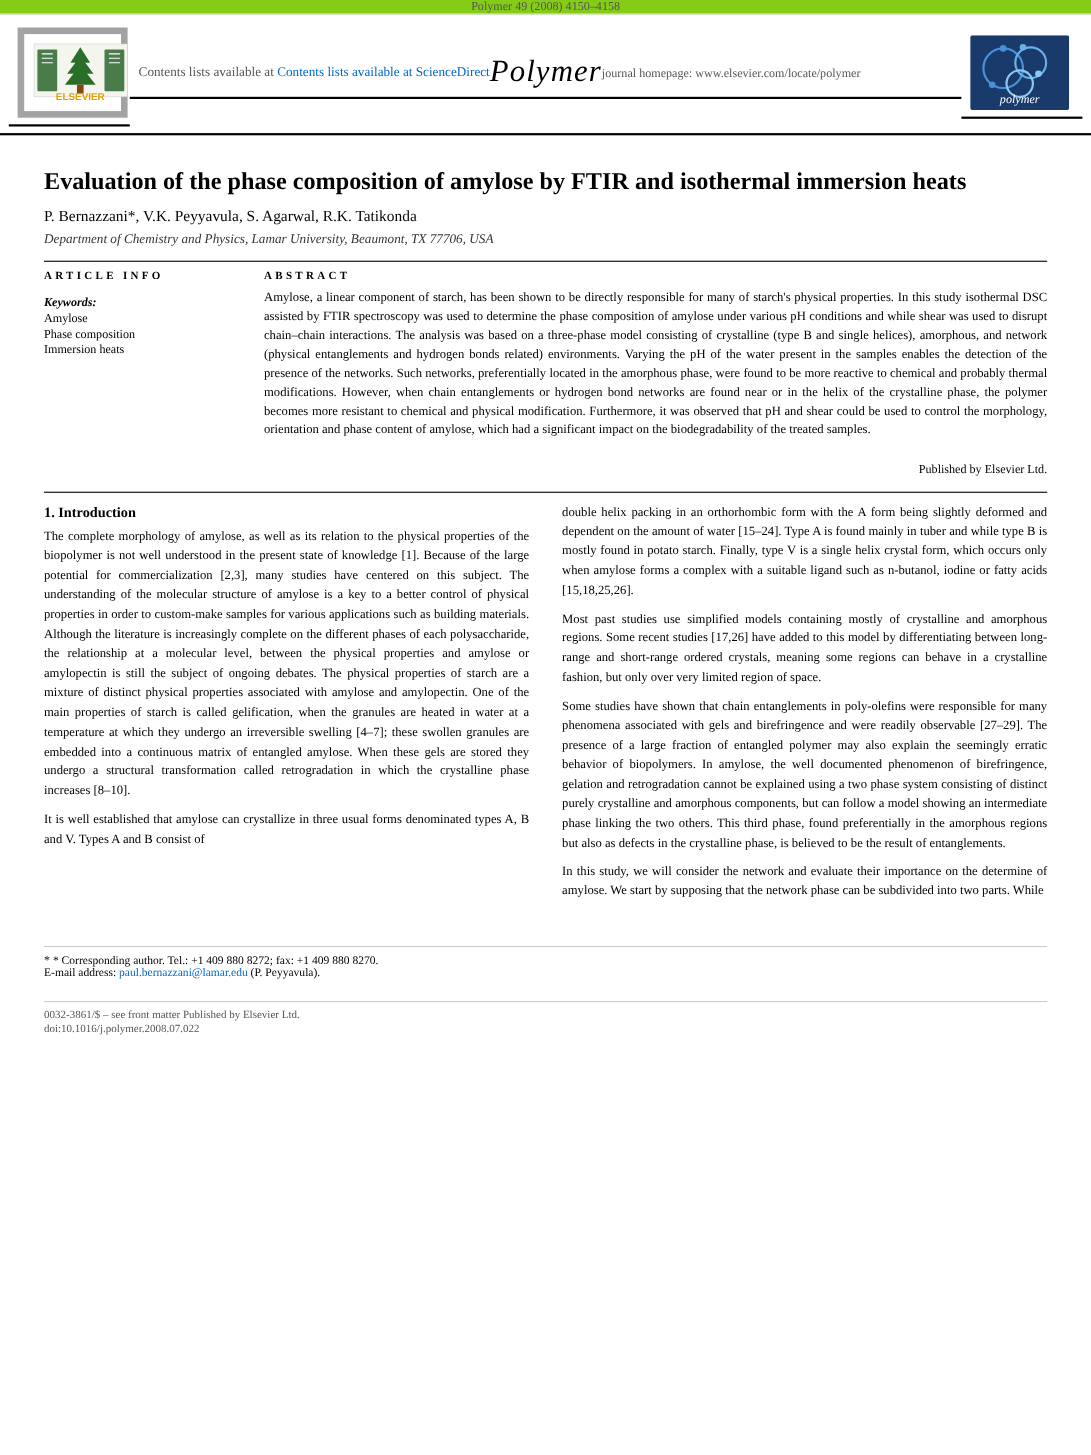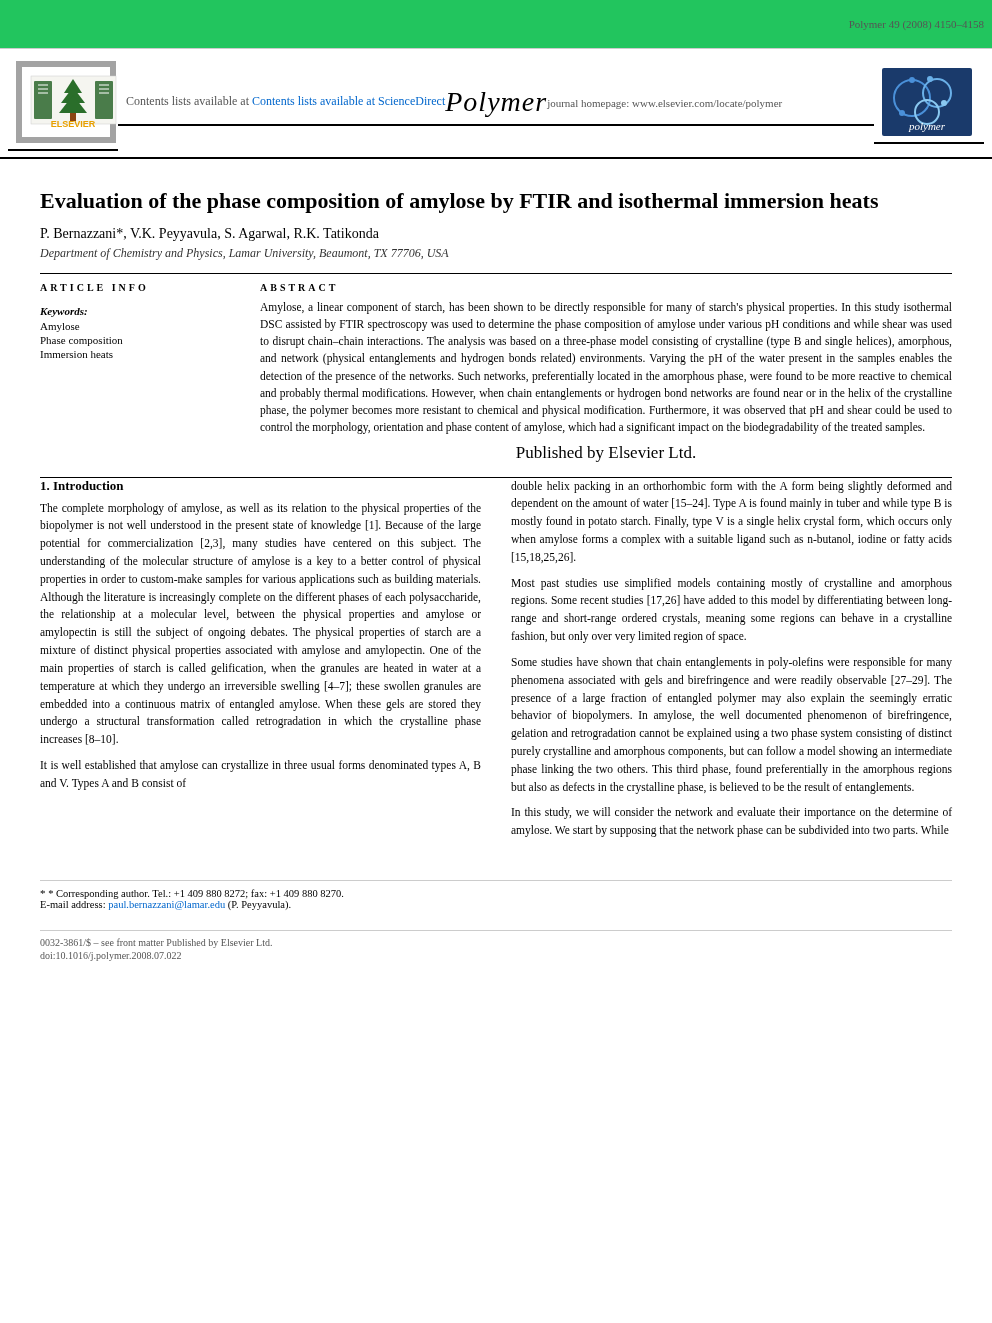--- a/index.html
+++ b/index.html
@@ -7,24 +7,24 @@
       background: #fff;
       font-family: 'Times New Roman', Times, serif;
       font-size: 13px;
       color: #000;
       width: 992px;
       min-height: 1323px;
     }
 
     
     .top-bar {
-      background: #22c55e;
+      background: #84cc16;
       border-bottom: 1px solid #ccc;
-      padding: 18px 8px;
-      text-align: right;
+      padding: 0 8px;
+      text-align: center;
       font-size: 11px;
       color: #555;
     }
 
     
     .journal-header {
       display: flex;
       align-items: center;
       border-bottom: 2px solid #000;
       padding: 6px 8px;
@@ -92,21 +92,20 @@
     .affiliation {
       font-size: 12px;
       font-style: italic;
       color: #333;
       margin-bottom: 12px;
     }
 
     
     .two-col {
       display: flex;
-      gap: 20px;
       margin: 10px 0 14px 0;
       border-top: 1px solid #000;
       padding-top: 8px;
     }
     .col-left {
       width: 200px;
       flex-shrink: 0;
       font-size: 11.5px;
     }
     .col-right {
@@ -146,31 +145,32 @@
       font-weight: bold;
       margin-bottom: 3px;
     }
 
     .abstract-text {
       text-align: justify;
       line-height: 1.5;
       margin-bottom: 6px;
     }
     .published-by {
-      text-align: center;
-      font-size: 17px;
-      margin-top: 6px;
+      text-align: right;
+      font-size: 11px;
+      margin-top: 20px;
     }
 
     
     .article-body {
       display: flex;
       gap: 30px;
       margin-top: 12px;
       border-top: 1px solid #000;
+      padding-top: 10px;
     }
     .body-left {
       flex: 1;
       font-size: 11.5px;
     }
     .body-right {
       flex: 1;
       font-size: 11.5px;
     }
 

